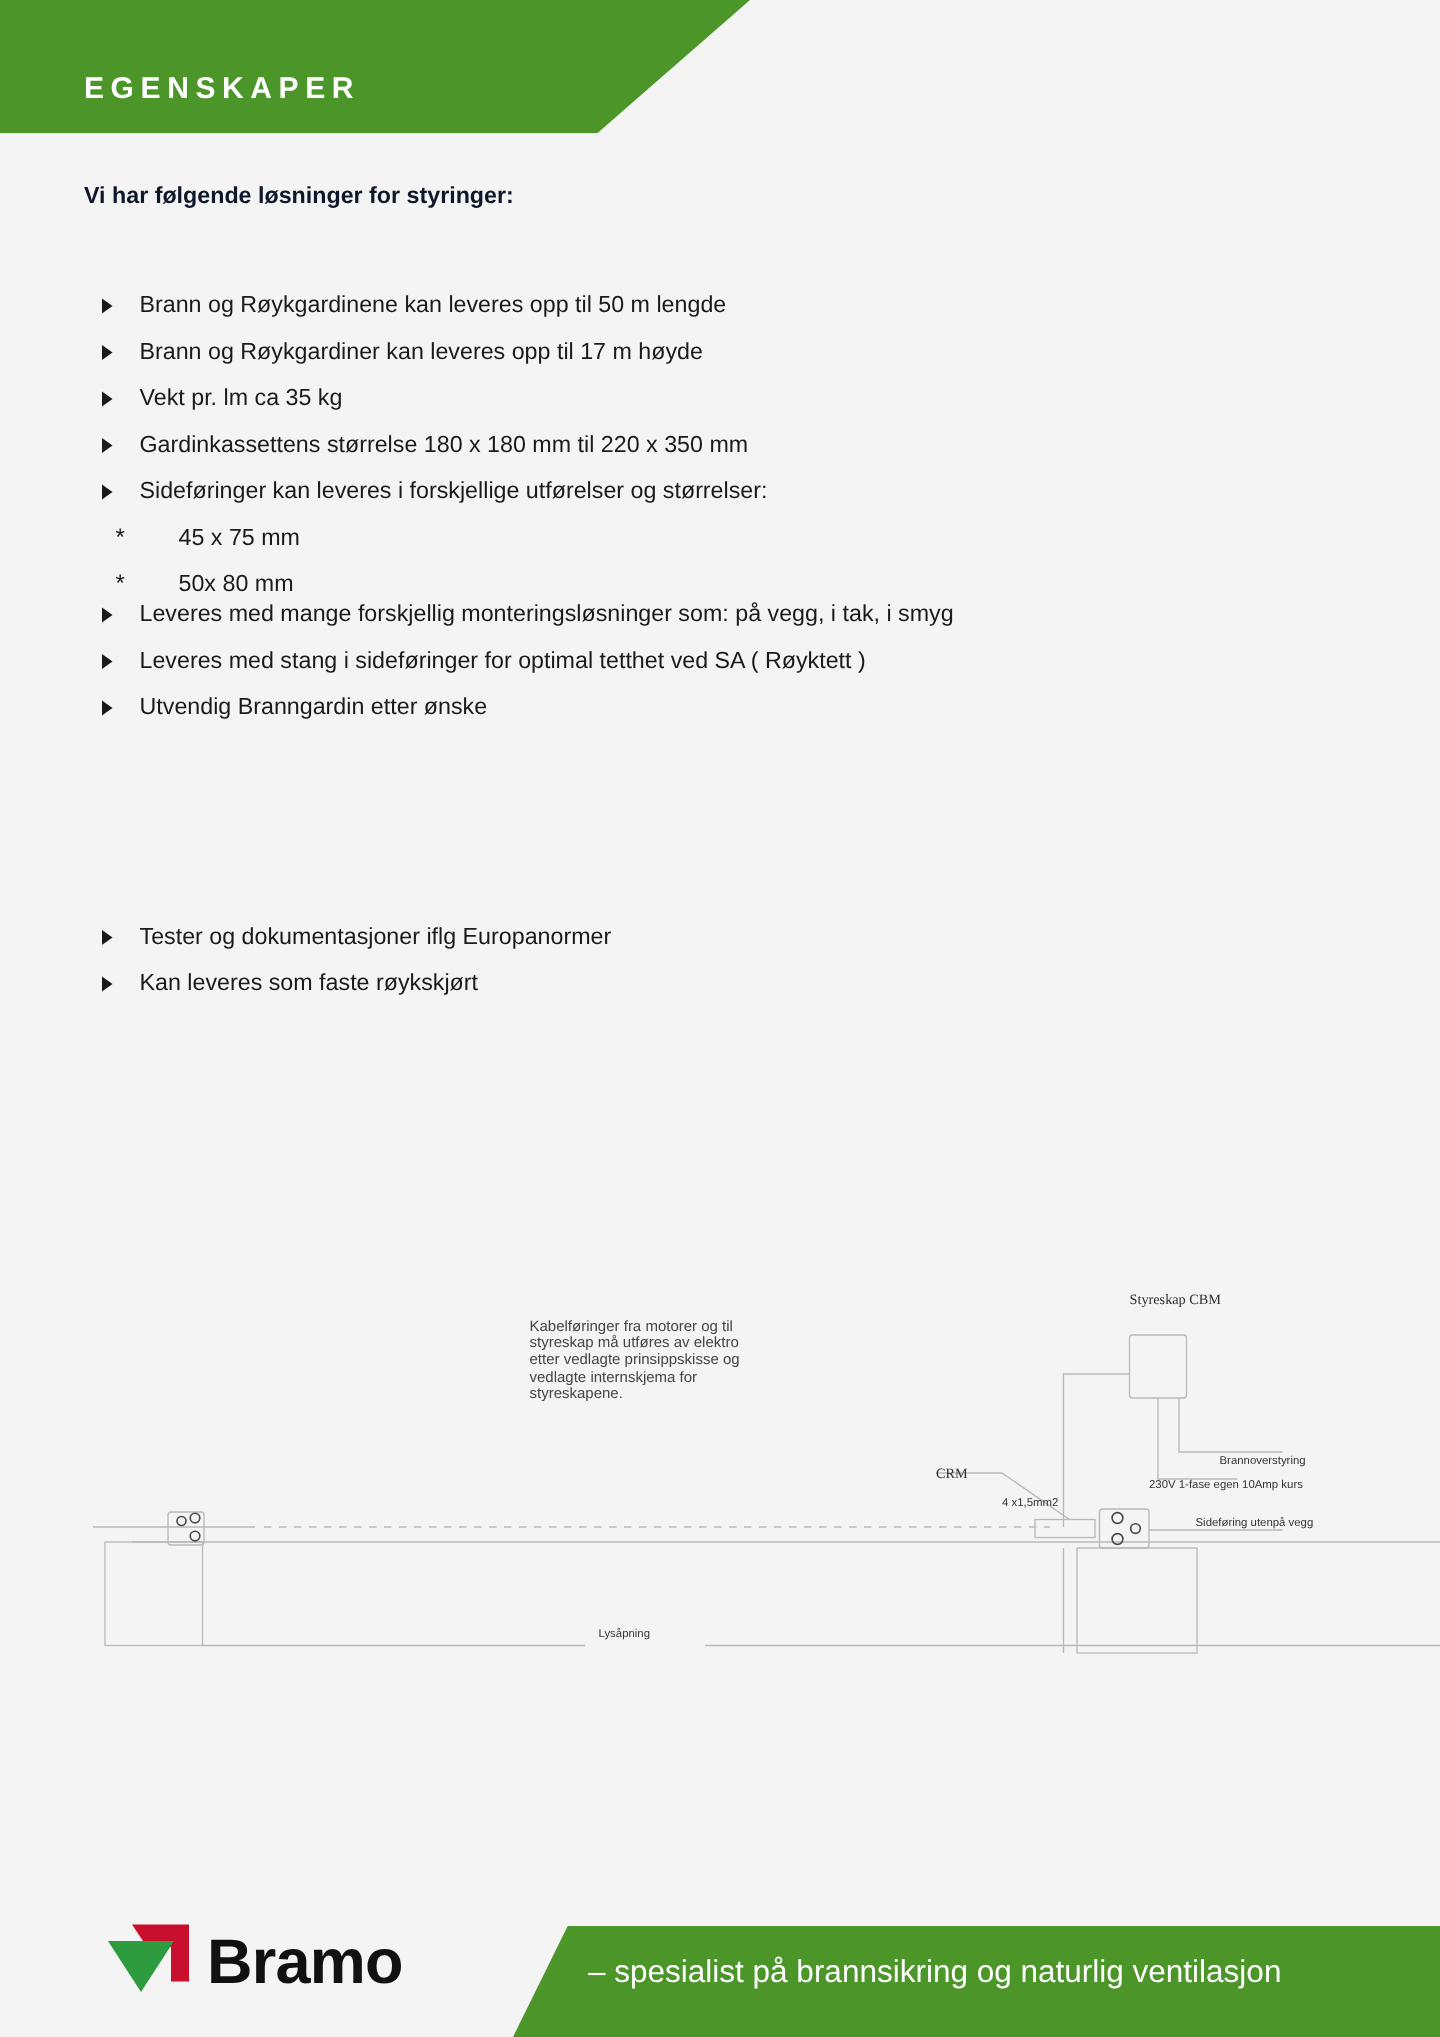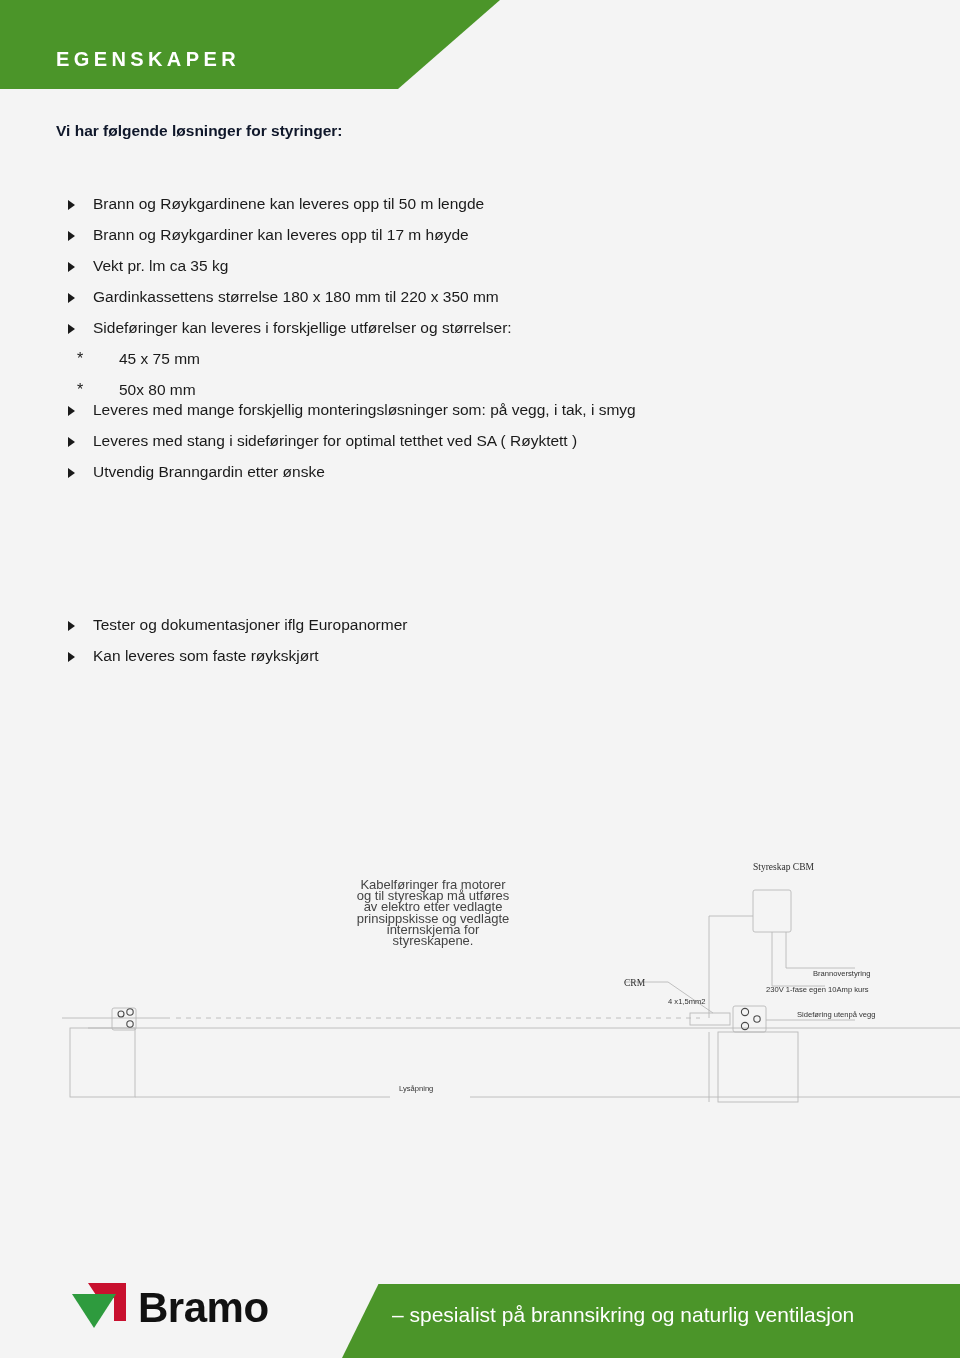--- a/index.html
+++ b/index.html
@@ -117,24 +117,23 @@
     width: 960px;
     height: 290px;
   }
   .drawing svg { display: block; }
 
   .dwg-note {
     position: absolute;
     left: 353px;
     top: 879px;
     width: 160px;
-    font-size: 13px;
+    font-size: 10px;
     line-height: 11.2px;
     color: #444;
-    text-align: center;
   }
 
   .dwg-label {
     position: absolute;
     font-size: 7.6px;
     color: #333;
     white-space: nowrap;
   }
   .dwg-label.serif {
     font-family: "Liberation Serif", serif;

